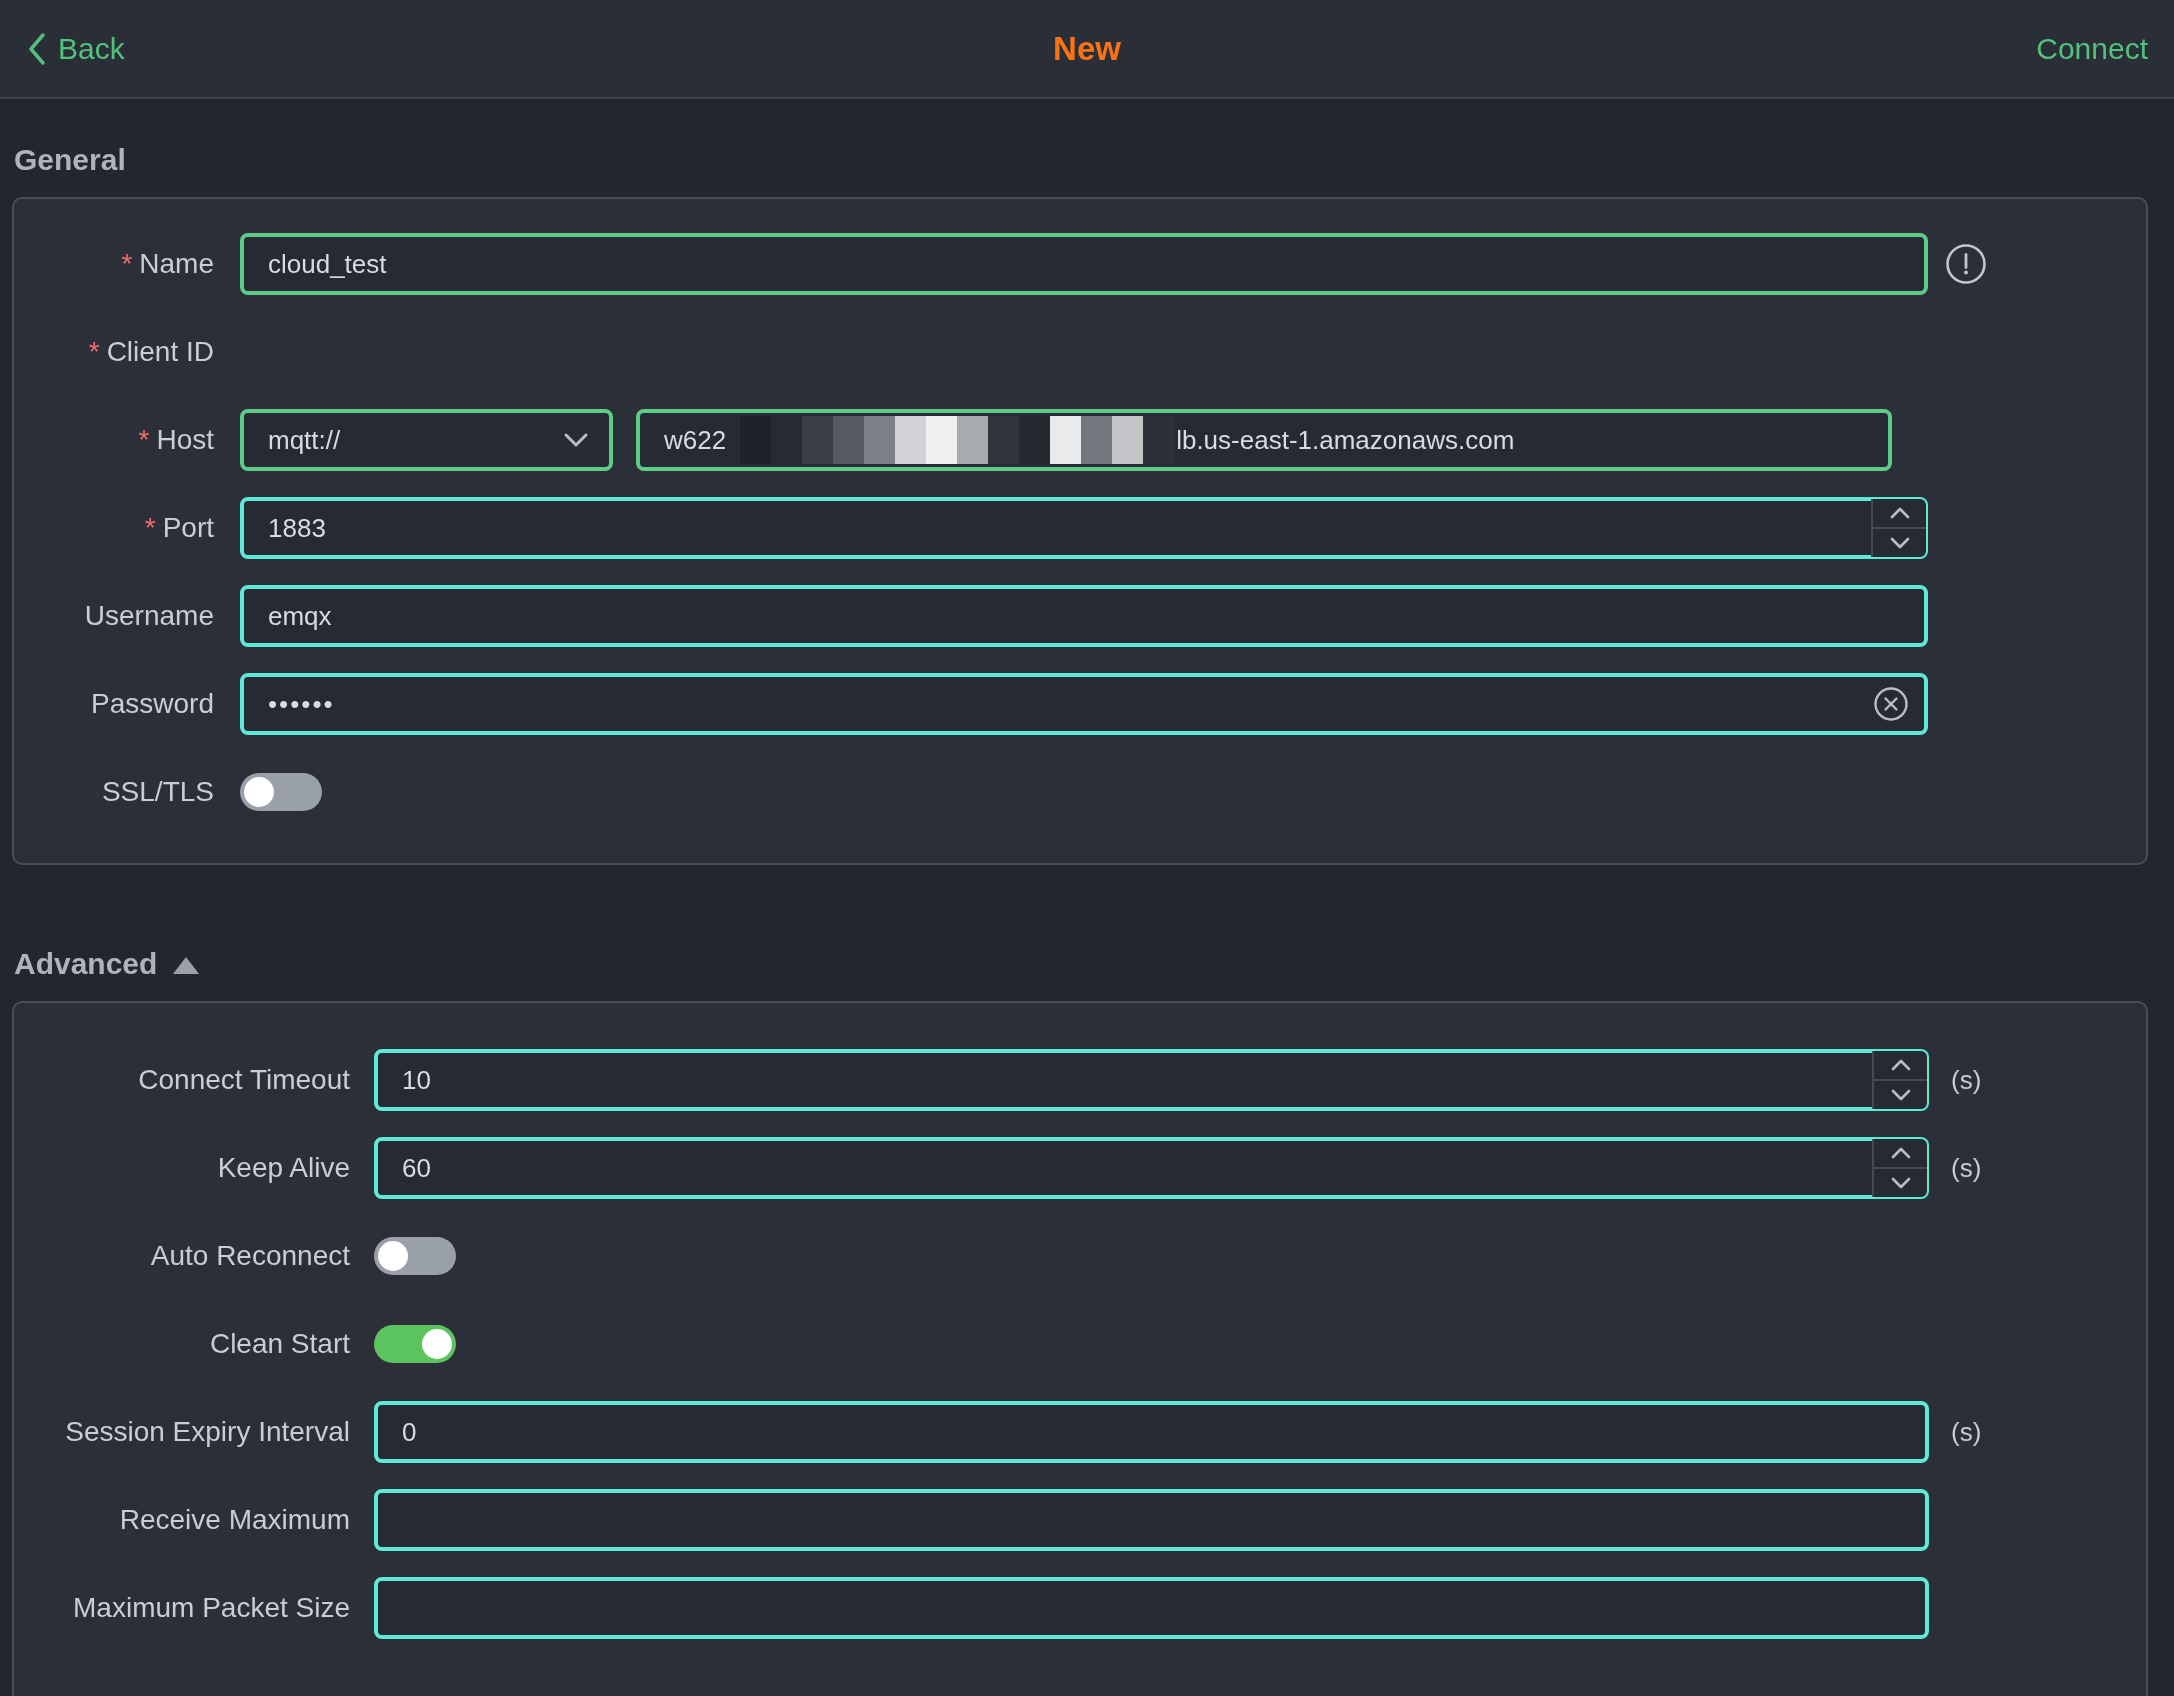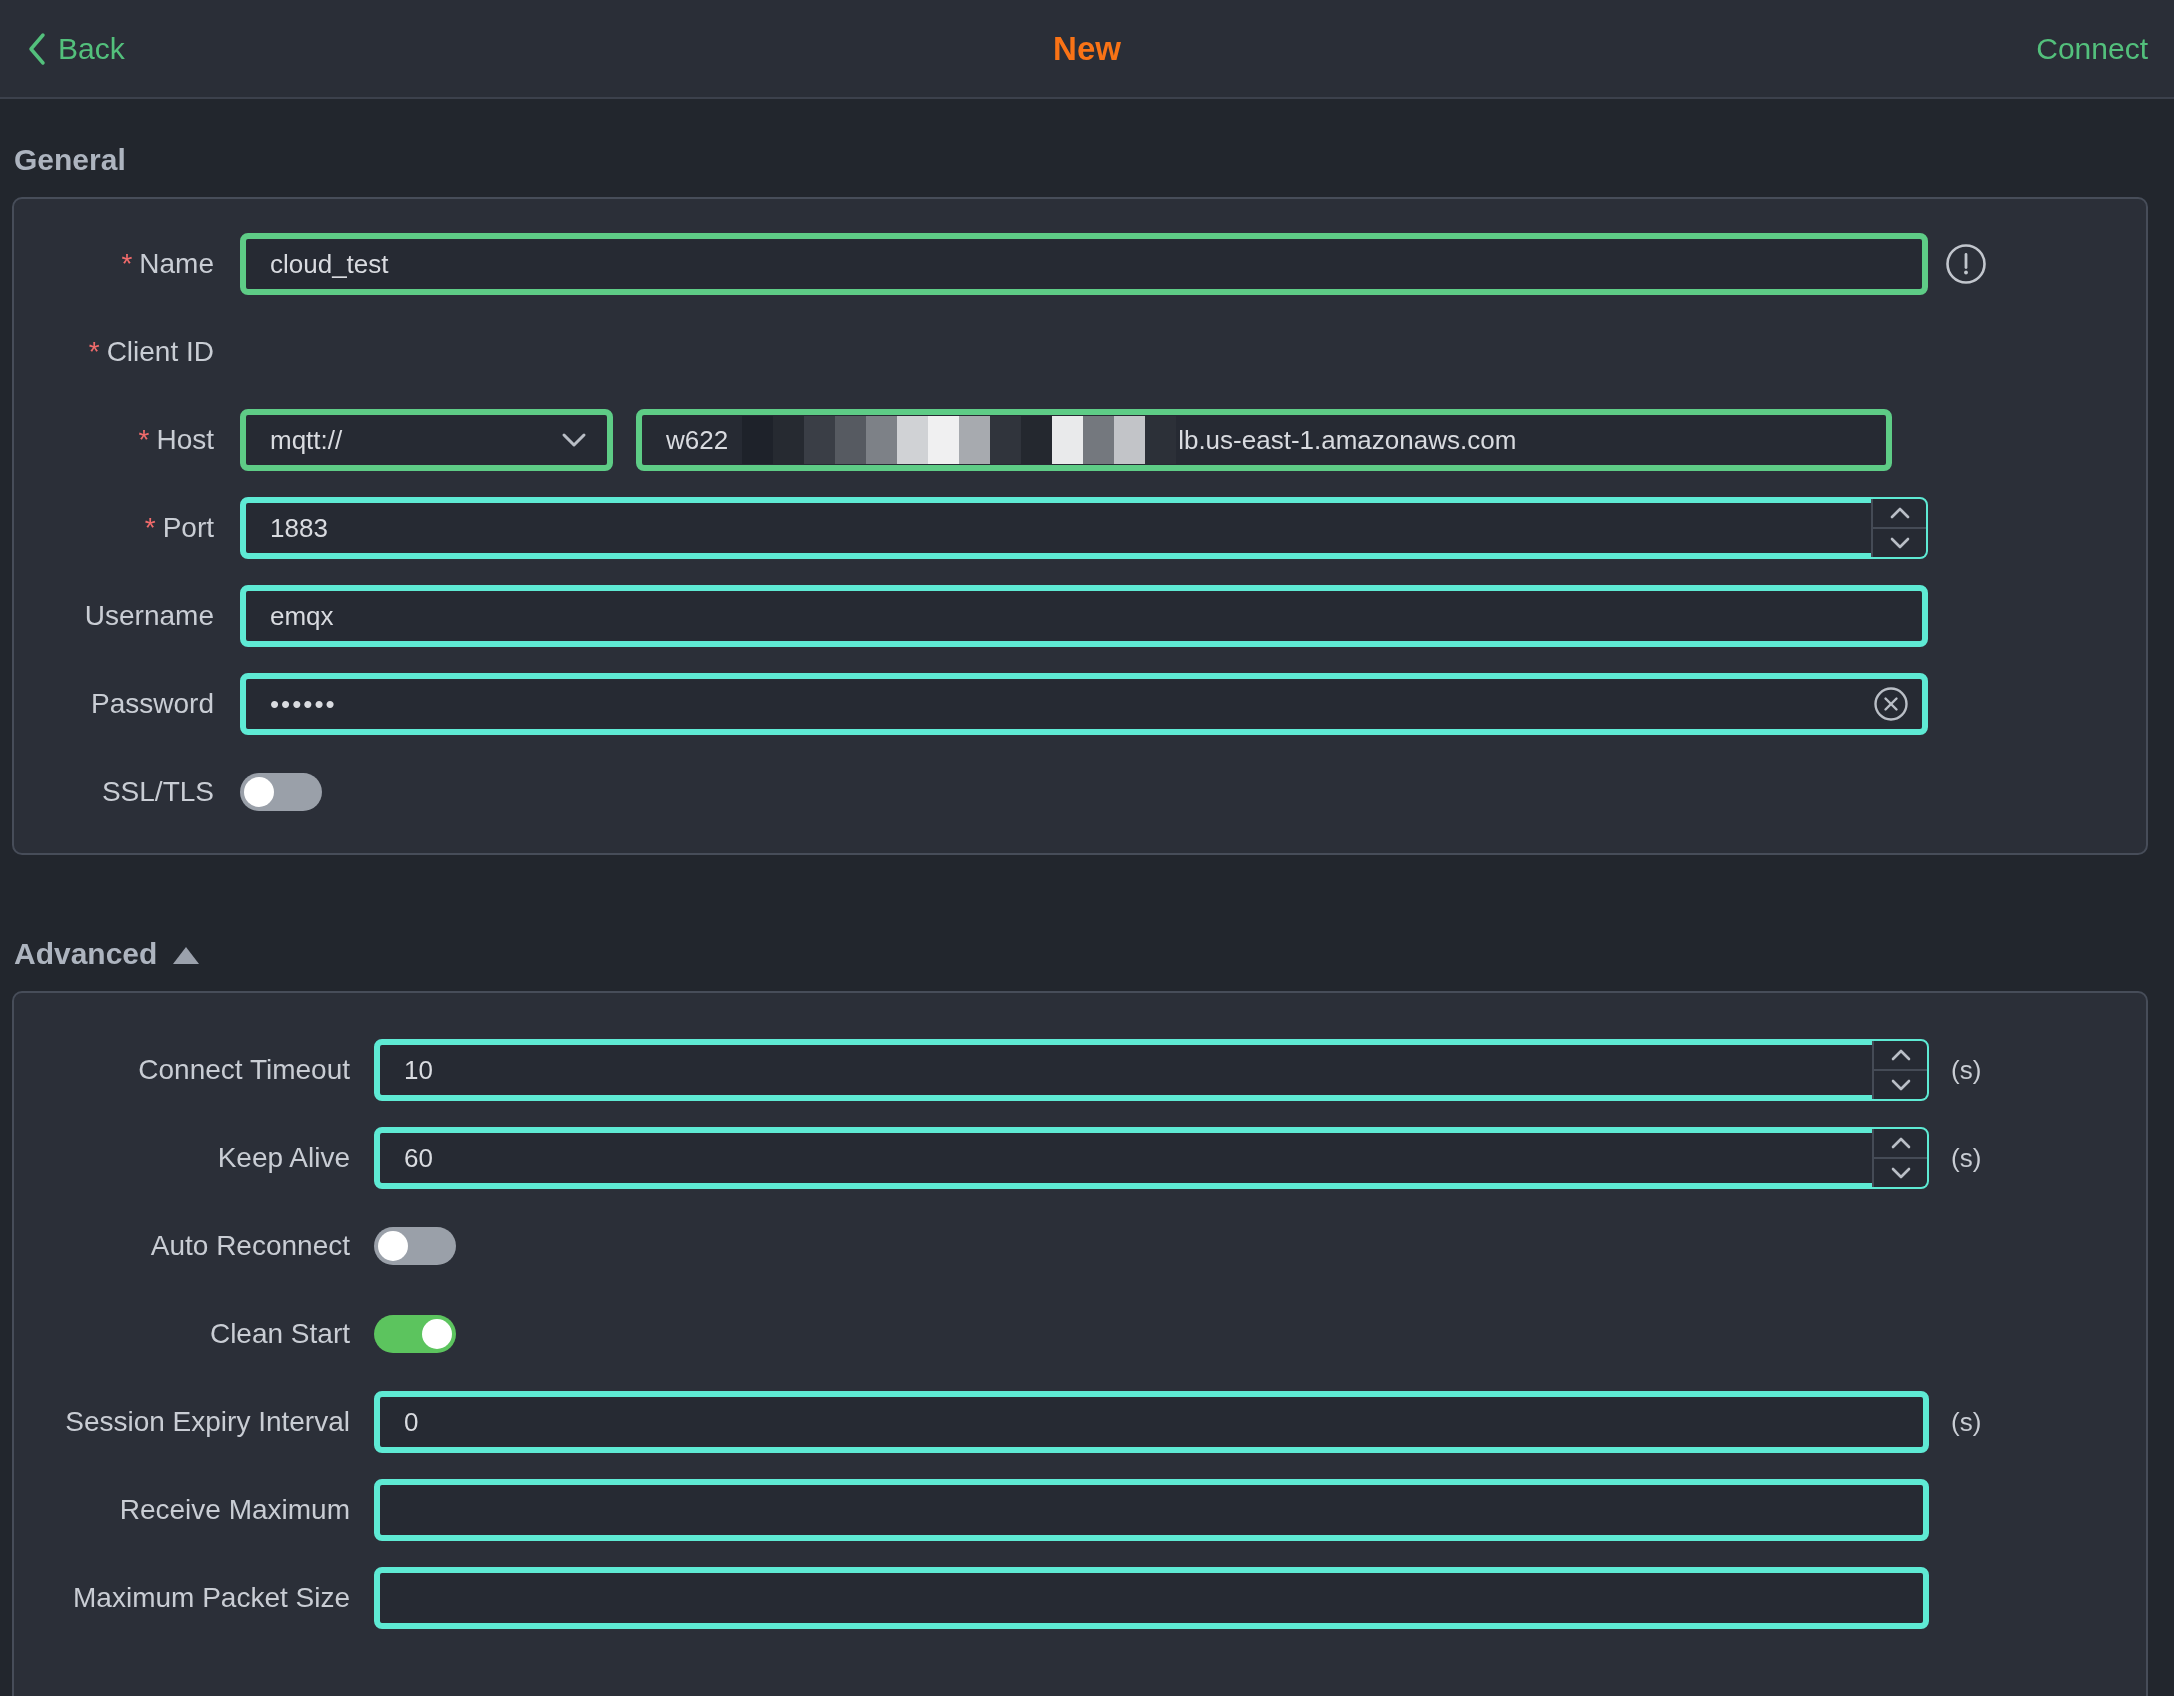--- a/index.html
+++ b/index.html
@@ -29,34 +29,34 @@
   }
   .section-title.collapsible { margin-top:82px; cursor:pointer; }
   .tri-up {
     width:0; height:0; border-left:13px solid transparent; border-right:13px solid transparent;
     border-bottom:17px solid #9ba1ac; margin-top:2px;
   }
   .card {
     margin-left:12px; width:2136px;
     background:#2b2f38; border:2px solid #474d59; border-radius:10px;
   }
-  #general-card  { padding:34px 0 30px 0; }
+  #general-card  { padding:34px 0 40px 0; }
   #advanced-card { padding:46px 0 60px 0; height:780px; }
   
   .row { display:flex; align-items:center; height:62px; margin-bottom:26px; }
   .row:last-child { margin-bottom:0; }
   .row-label { text-align:right; font-size:28px; color:#c9cdd4; flex-shrink:0; white-space:nowrap; }
   .general-l { width:200px; }
   .advanced-l { width:336px; }
   .req { color:#f16b6b; margin-right:7px; font-size:28px; }
   .ctrl-g { margin-left:26px; display:flex; align-items:center; }
   .ctrl-a { margin-left:24px; display:flex; align-items:center; }
   
   .tinput, .selectbox, .fakeinput {
-    height:62px; background:#262a33; border:6px solid #5eead4; border-radius:8px;
+    height:62px; background:#262a33; border:4px solid #5eead4; border-radius:8px;
     font-size:26px; color:#d9dbe0; font-family:"Liberation Sans", sans-serif;
   }
   .tinput { padding:0 24px; outline:none; }
   .tinput::placeholder { color:#6c7380; }
   .green { border-color:#5ecc86 !important; }
   .w-main { width:1688px; }
   .w-adv  { width:1555px; }
   .fakeinput { display:flex; align-items:center; padding:0 20px 0 24px; overflow:hidden; }
   .selectbox { display:flex; align-items:center; justify-content:space-between; padding:0 20px 0 24px; cursor:pointer; }
   .num-wrap { position:relative; }

